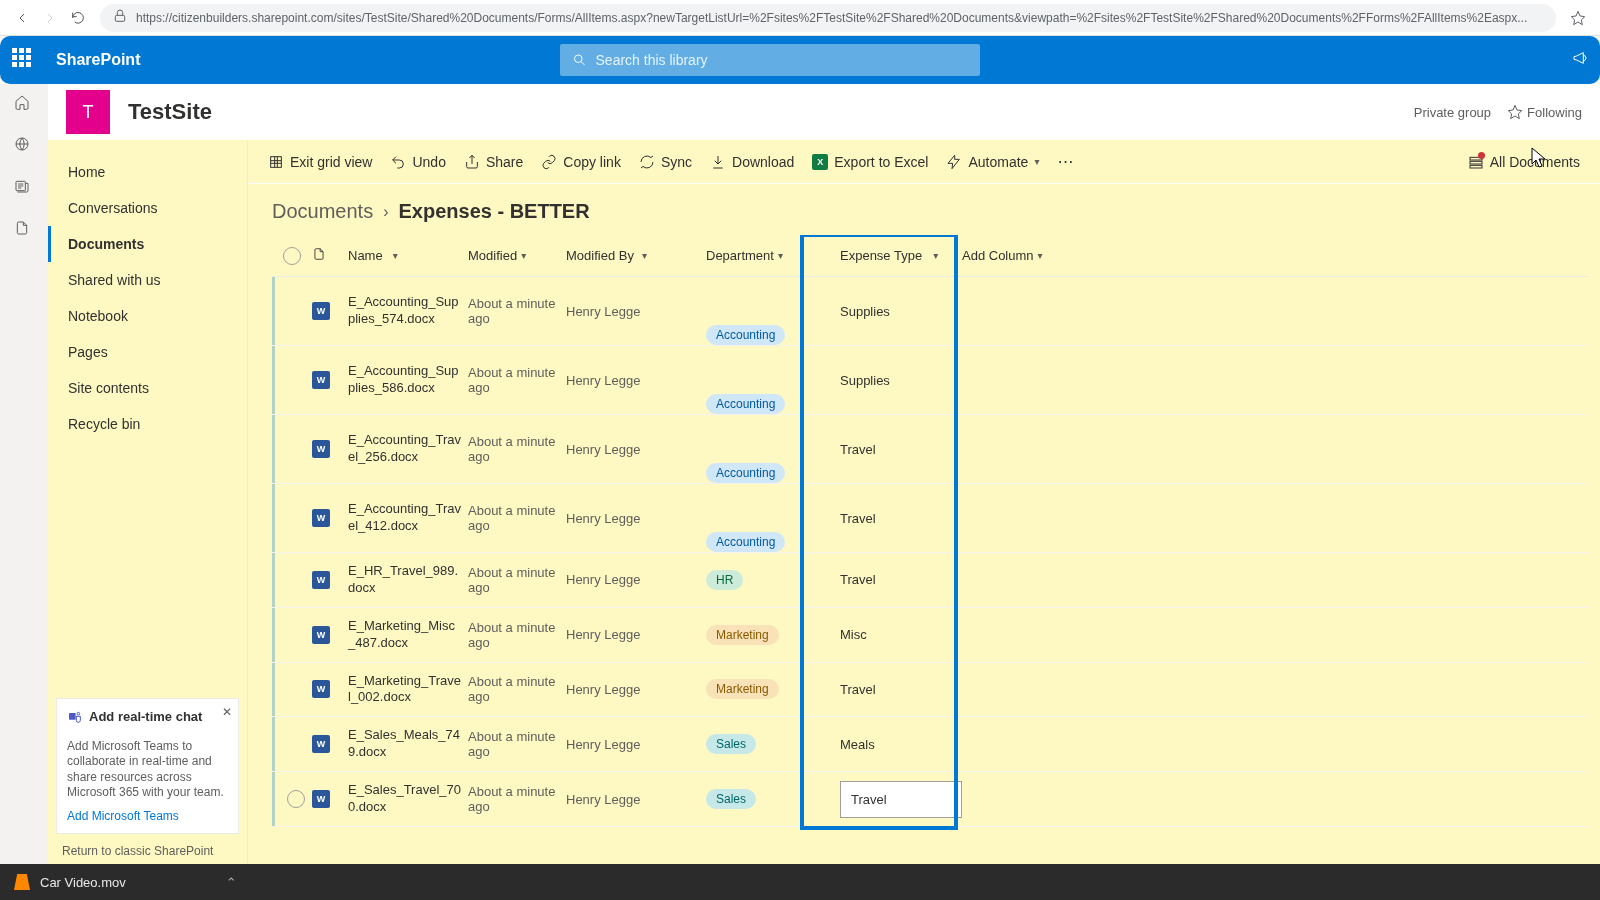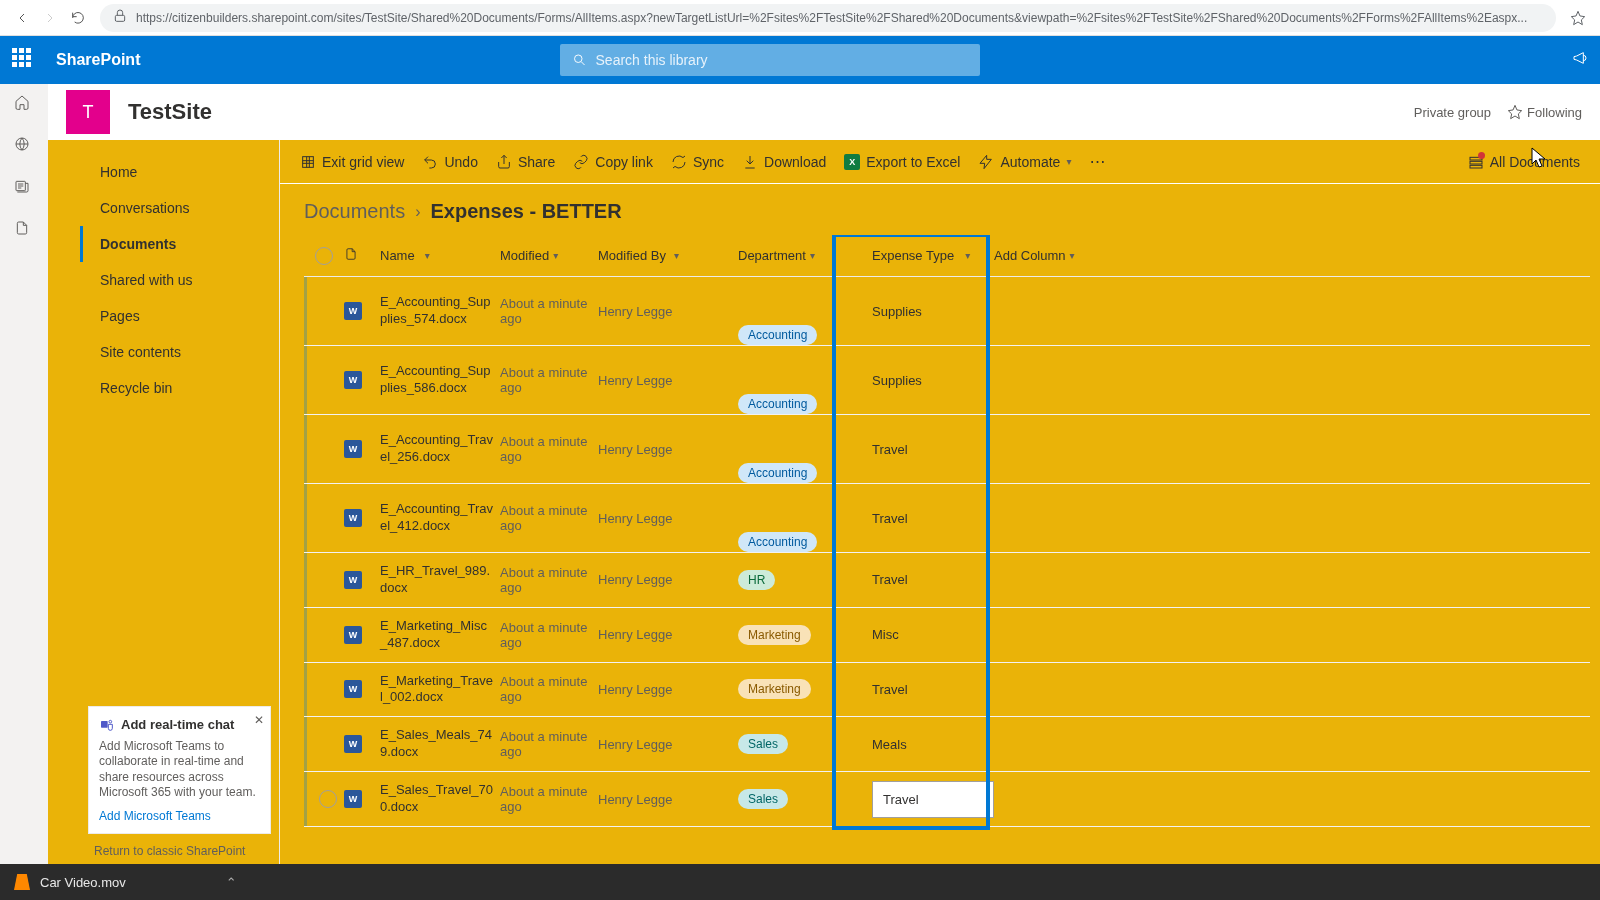--- a/index.html
+++ b/index.html
@@ -7,55 +7,55 @@
 
 
 .browser-bar { height: 36px; background: #fff; display: flex; align-items: center; padding: 0 8px; border-bottom: 1px solid #e0e0e0; }
 .nav-btn { width: 28px; height: 28px; display: flex; align-items: center; justify-content: center; color: #555; cursor: pointer; border-radius: 50%; }
 .nav-btn.disabled { color: #ccc; }
 .url-bar { flex: 1; height: 28px; background: #f1f3f4; border-radius: 14px; display: flex; align-items: center; padding: 0 12px; margin: 0 8px; font-size: 12px; color: #5f6368; overflow: hidden; white-space: nowrap; }
 .url-bar .lock { margin-right: 8px; color: #5f6368; }
 .star-btn { width: 28px; color: #5f6368; display:flex; align-items:center; justify-content:center; }
 
 
-.sp-topbar { height: 48px; background: #0078d4; display: flex; align-items: center; color: #fff; padding: 0 12px; }
+.sp-topbar { height: 48px; background: #0078d4; display: flex; align-items: center; color: #fff; padding: 0 12px; border-radius: 10px; }
 .waffle { width: 24px; height: 24px; display: grid; grid-template-columns: repeat(3,5px); grid-template-rows: repeat(3,5px); gap: 2px; cursor: pointer; }
 .waffle span { background: #fff; }
 .sp-brand { margin-left: 20px; font-size: 16px; font-weight: 600; }
 .sp-search { margin-left: 420px; width: 420px; height: 32px; background: #62aee4; border-radius: 2px; display: flex; align-items: center; padding: 0 12px; color: #fff; }
 .sp-search svg { margin-right: 8px; }
 .sp-search input { background: transparent; border: none; outline: none; color: #fff; font-size: 14px; width: 100%; }
 .sp-search input::placeholder { color: #e6f2fb; }
 .sp-megaphone { margin-left: auto; color: #fff; cursor: pointer; }
 
 
 .left-rail { position: absolute; left: 0; top: 84px; width: 48px; height: calc(100% - 84px - 36px); background: #f3f2f1; display: flex; flex-direction: column; align-items: center; padding-top: 10px; gap: 22px; }
 .rail-icon { width: 20px; height: 20px; color: #605e5c; cursor: pointer; }
 
 
-.main { position: absolute; left: 48px; top: 84px; right: 0; bottom: 36px; background: #eab308; display: flex; padding-left: 32px; }
+.main { position: absolute; left: 48px; top: 84px; right: 0; bottom: 36px; background: #fef9c3; display: flex; }
 
 
 .site-header { position: absolute; left: 48px; top: 84px; right: 0; height: 56px; background: #fff; display: flex; align-items: center; padding: 0 18px; z-index: 5; }
 .site-logo { width: 44px; height: 44px; background: #e3008c; color: #fff; display: flex; align-items: center; justify-content: center; font-size: 18px; font-weight: 400; }
 .site-name { margin-left: 18px; font-size: 22px; font-weight: 600; color: #323130; }
 .site-meta { margin-left: auto; display: flex; align-items: center; gap: 16px; font-size: 13px; color: #605e5c; }
 .follow { display: flex; align-items: center; gap: 4px; cursor: pointer; }
 
 
 .left-nav { width: 200px; border-right: 1px solid #edebe9; padding-top: 70px; display: flex; flex-direction: column; position: relative; }
 .nav-item { padding: 10px 20px; font-size: 14px; color: #323130; cursor: pointer; }
 .nav-item.active { font-weight: 600; border-left: 3px solid #0078d4; padding-left: 17px; }
 .nav-item.edit { color: #605e5c; }
 
 
 .teams-callout { position: absolute; bottom: 30px; left: 8px; right: 8px; border: 1px solid #edebe9; padding: 10px; font-size: 12px; background: #fff; }
 .teams-callout .tc-title { font-weight: 600; font-size: 13px; color: #323130; display: flex; align-items: center; gap: 6px; }
 .teams-callout .tc-close { position: absolute; top: 6px; right: 6px; cursor: pointer; color: #605e5c; }
-.teams-callout .tc-body { color: #605e5c; margin-top: 6px; line-height: 1.3; }
+.teams-callout .tc-body { color: #605e5c; margin-top: 14px; line-height: 1.3; }
 .teams-callout .tc-link { color: #0078d4; margin-top: 8px; display: block; cursor: pointer; }
 .classic-link { position: absolute; bottom: 6px; left: 14px; font-size: 12px; color: #605e5c; cursor: pointer; }
 
 
 .content { flex: 1; padding-top: 56px; display: flex; flex-direction: column; overflow: hidden; }
 
 
 .toolbar { height: 44px; display: flex; align-items: center; padding: 0 20px; gap: 18px; border-bottom: 1px solid #fff; }
 .tool-btn { display: flex; align-items: center; gap: 6px; font-size: 14px; color: #323130; cursor: pointer; }
 .tool-btn svg { width: 16px; height: 16px; }
@@ -209,20 +209,21 @@
 </div>
 
 <div class="main">
 
   <div class="left-nav">
     <div id="nav-items">
         <div class="nav-item">Home</div>
         <div class="nav-item">Conversations</div>
         <div class="nav-item active">Documents</div>
         <div class="nav-item">Shared with us</div>
+        <div class="nav-item">Notebook</div>
         <div class="nav-item">Pages</div>
         <div class="nav-item">Site contents</div>
         <div class="nav-item">Recycle bin</div>
       </div>
 
     <div class="teams-callout">
       <div class="tc-close">✕</div>
       <div class="tc-title">
         <svg class="i" viewBox="0 0 24 24" style="color:#5059c9">
             <rect x="3" y="6" width="10" height="10" rx="1" fill="#5059c9" stroke="none"></rect>

